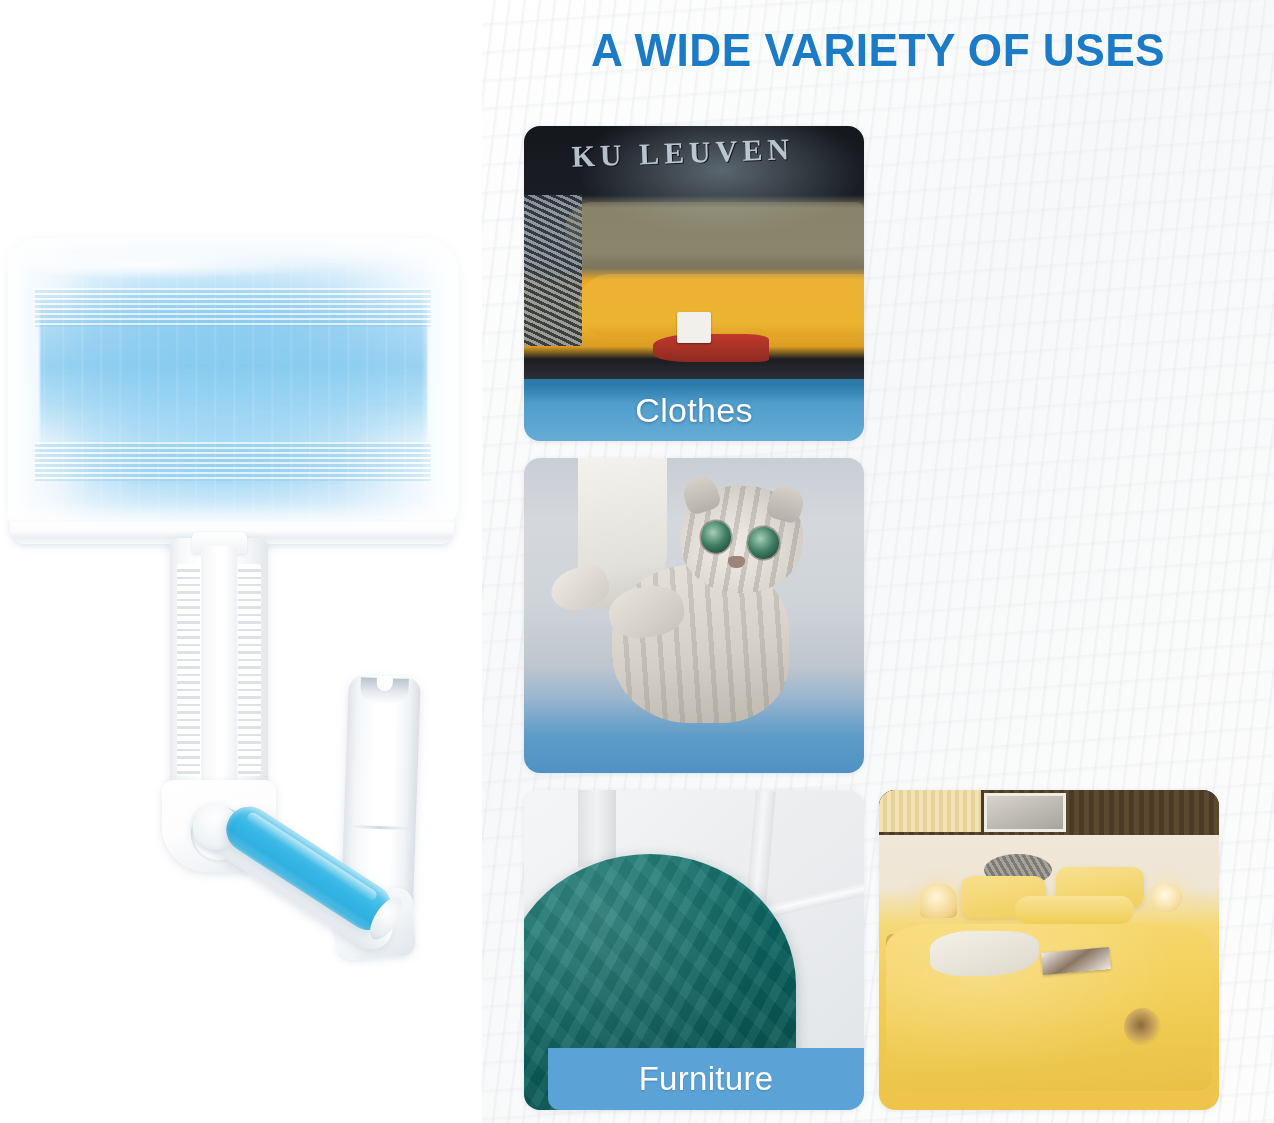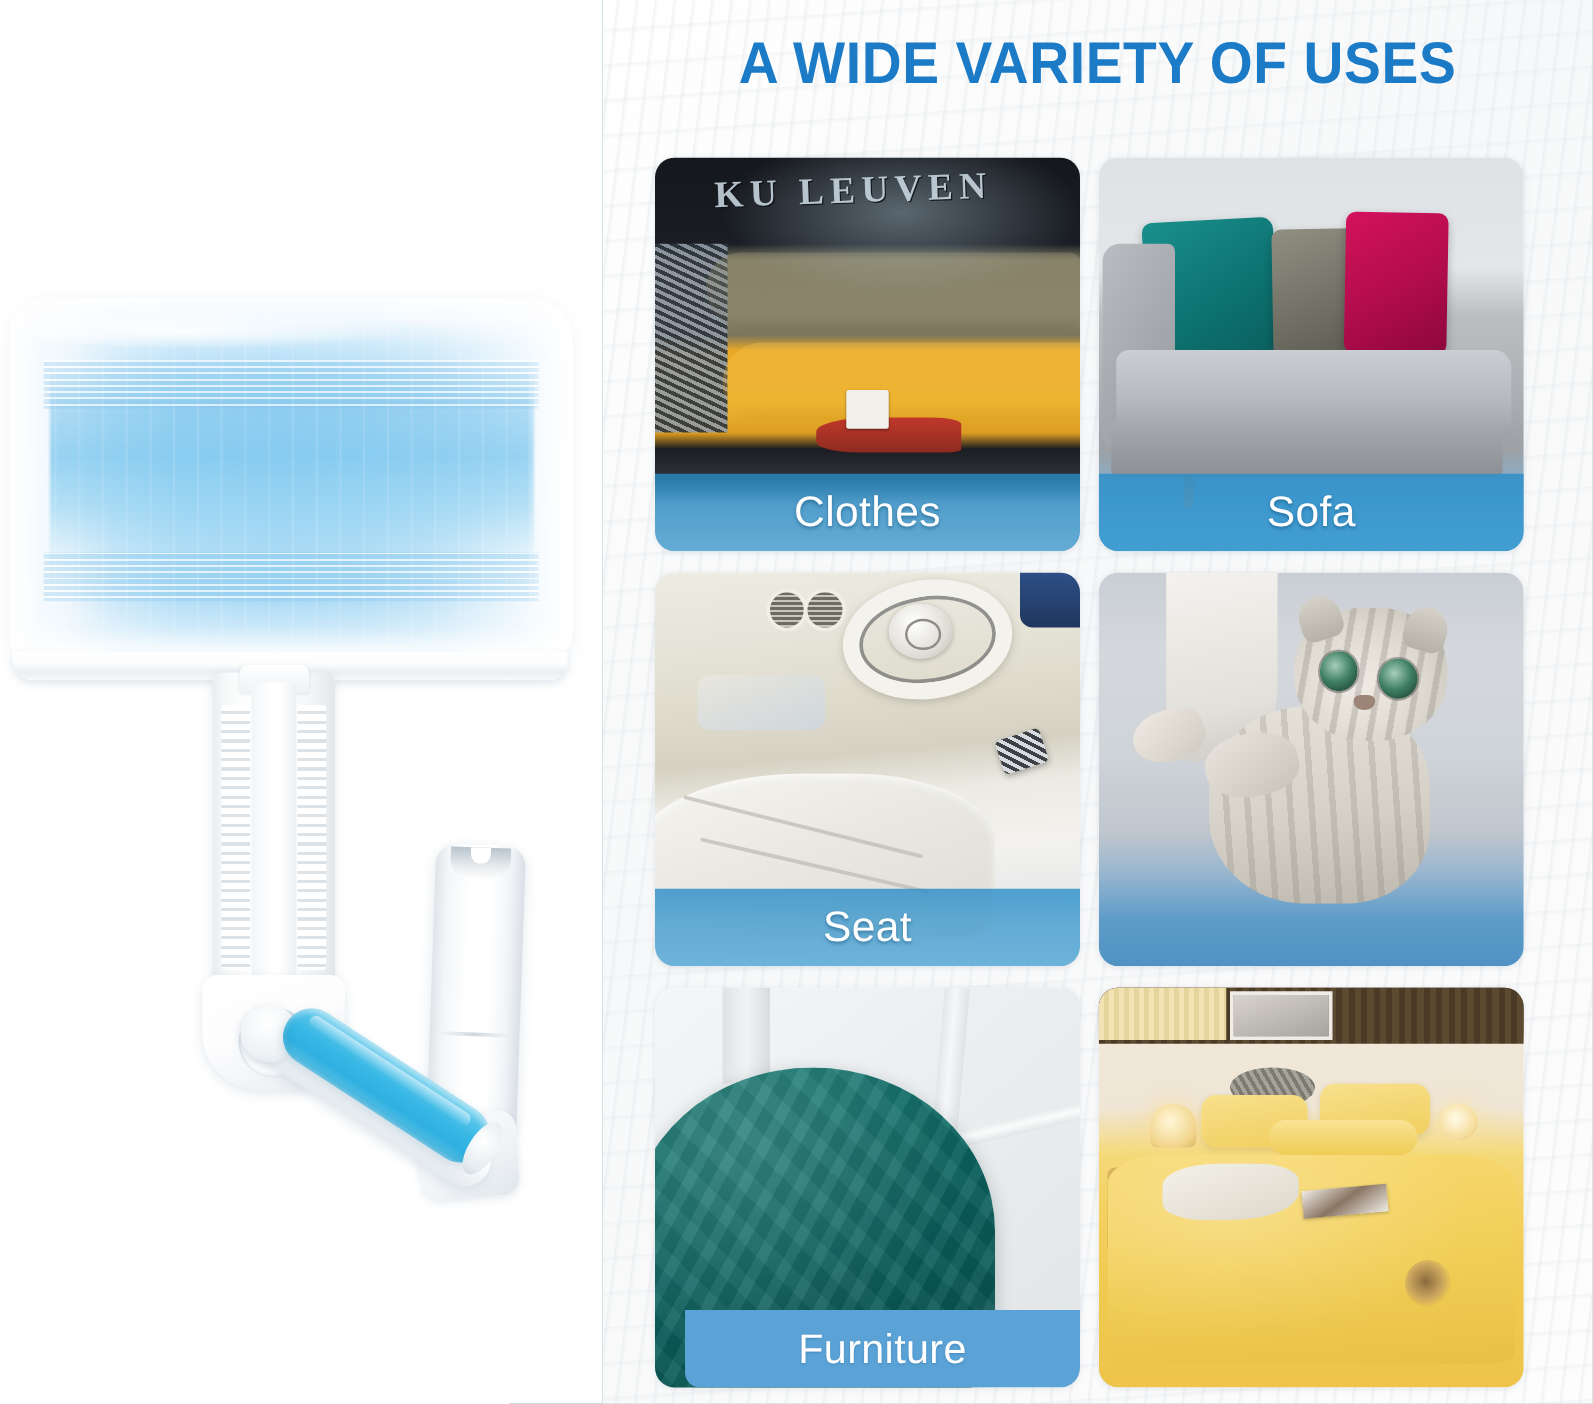--- a/index.html
+++ b/index.html
@@ -10,21 +10,21 @@
     height: 1123px;
     overflow: hidden;
     background: #ffffff;
     font-family: "Liberation Sans", sans-serif;
   }
 
   .page {
     position: relative;
     width: 1274px;
     height: 1123px;
-    background: #0f766e;
+    background: #bef264;
     display: flex;
   }
 
   
   .product-panel {
     position: relative;
     width: 482px;
     height: 1123px;
     background: #ffffff;
     flex: 0 0 482px;
@@ -945,51 +945,24 @@
             <div class="ku">KU LEUVEN</div>
             <div class="knit"></div>
             <div class="fold1"></div>
             <div class="fold2"></div>
             <div class="red"></div>
             <div class="tag"></div>
           </div>
           <div class="tile-label banner-translucent">Clothes</div>
         </div>
 
-        <div class="tile">
-          <div class="tile-photo ph-sofa">
-            <div class="pil-teal"></div>
-            <div class="pil-grey"></div>
-            <div class="pil-pink"></div>
-            <div class="arm"></div>
-            <div class="seat"></div>
-            <div class="base"></div>
-            <div class="leg"></div>
-          </div>
-          <div class="tile-label banner-translucent">Sofa</div>
-        </div>
       </div>
 
       <div class="tile-row">
 
-        <div class="tile">
-          <div class="tile-photo ph-seat">
-            <div class="blue-accent"></div>
-            <div class="vent1"></div>
-            <div class="vent2"></div>
-            <div class="wheel"></div>
-            <div class="wheel-hub"></div>
-            <div class="console"></div>
-            <div class="pedal"></div>
-            <div class="cushion"></div>
-            <div class="seam1"></div>
-            <div class="seam2"></div>
-          </div>
-          <div class="tile-label banner-translucent">Seat</div>
-        </div>
 
         <div class="tile">
           <div class="tile-photo ph-pet">
             <div class="cloth"></div>
             <div class="body"></div>
             <div class="paw-l"></div>
             <div class="paw-r"></div>
             <div class="head"></div>
             <div class="ear-l"></div>
             <div class="ear-r"></div>

